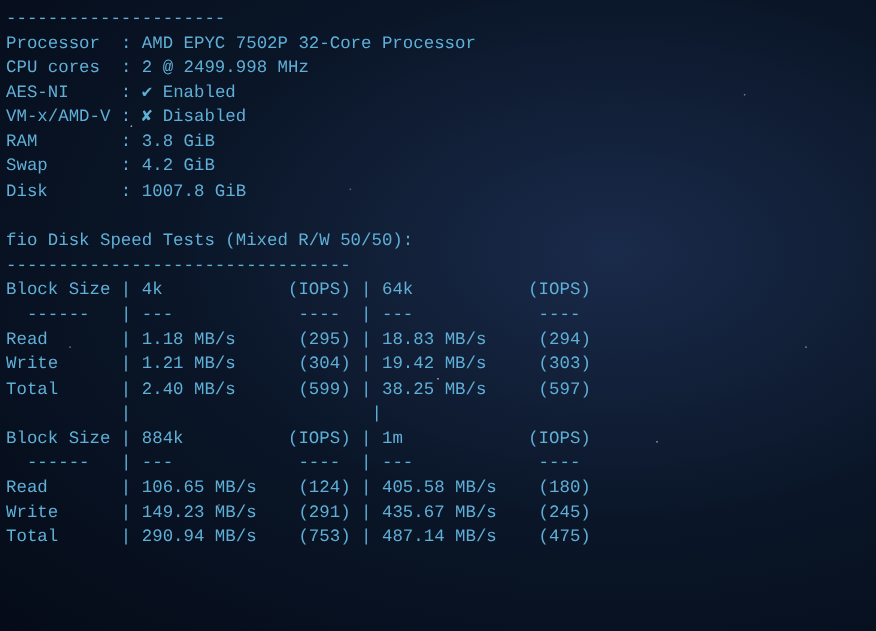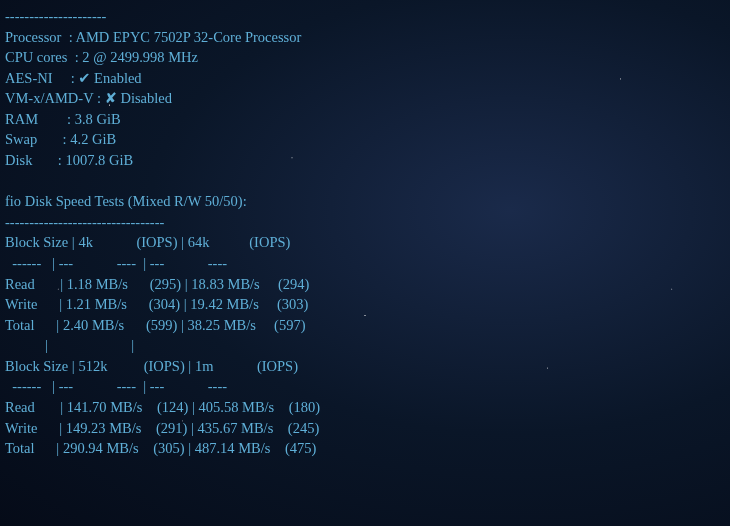--- a/index.html
+++ b/index.html
@@ -27,21 +27,21 @@
         radial-gradient(circle at 25% 80%, rgba(255,255,255,0.3) 0.5px, transparent 1px),
         radial-gradient(circle at 75% 70%, rgba(255,255,255,0.4) 0.5px, transparent 1px),
         radial-gradient(circle at 40% 30%, rgba(255,255,255,0.3) 0.5px, transparent 1px),
         radial-gradient(circle at 92% 55%, rgba(255,255,255,0.35) 0.5px, transparent 1px),
         radial-gradient(circle at 8% 55%, rgba(255,255,255,0.3) 0.5px, transparent 1px);
       pointer-events: none;
       z-index: 0;
     }
     pre {
       margin: 0;
-      font-family: Liberation Serif, serif;
+      font-family: Liberation Mono, monospace;
       position: relative;
       z-index: 1;
       white-space: pre;
     }
     .check { color: #5fafd7; }
     .cross { color: #5fafd7; }
   </style>
 </head>
 <body>
 
@@ -55,17 +55,17 @@
 <span>Disk</span>       : <span>1007.8 GiB</span>
 
 <span>fio Disk Speed Tests (Mixed R/W 50/50):</span>
 <span>---------------------------------</span>
 <span>Block Size</span> | <span>4k</span>            <span>(IOPS)</span> | <span>64k</span>           <span>(IOPS)</span>
   <span>------</span>   | <span>---</span>            <span>----</span>  | <span>---</span>            <span>----</span>
 <span>Read</span>       | <span>1.18 MB/s</span>      <span>(295)</span> | <span>18.83 MB/s</span>     <span>(294)</span>
 <span>Write</span>      | <span>1.21 MB/s</span>      <span>(304)</span> | <span>19.42 MB/s</span>     <span>(303)</span>
 <span>Total</span>      | <span>2.40 MB/s</span>      <span>(599)</span> | <span>38.25 MB/s</span>     <span>(597)</span>
            |                       |
-<span>Block Size</span> | <span>512k</span>          <span>(IOPS)</span> | <span>1m</span>            <span>(IOPS)</span>
+<span>Block Size</span> | <span>884k</span>          <span>(IOPS)</span> | <span>1m</span>            <span>(IOPS)</span>
   <span>------</span>   | <span>---</span>            <span>----</span>  | <span>---</span>            <span>----</span>
-<span>Read</span>       | <span>141.70 MB/s</span>    <span>(124)</span> | <span>405.58 MB/s</span>    <span>(180)</span>
+<span>Read</span>       | <span>106.65 MB/s</span>    <span>(124)</span> | <span>405.58 MB/s</span>    <span>(180)</span>
 <span>Write</span>      | <span>149.23 MB/s</span>    <span>(291)</span> | <span>435.67 MB/s</span>    <span>(245)</span>
-<span>Total</span>      | <span>290.94 MB/s</span>    <span>(305)</span> | <span>487.14 MB/s</span>    <span>(475)</span></pre>
+<span>Total</span>      | <span>290.94 MB/s</span>    <span>(753)</span> | <span>487.14 MB/s</span>    <span>(475)</span></pre>
 
 </body></html>

